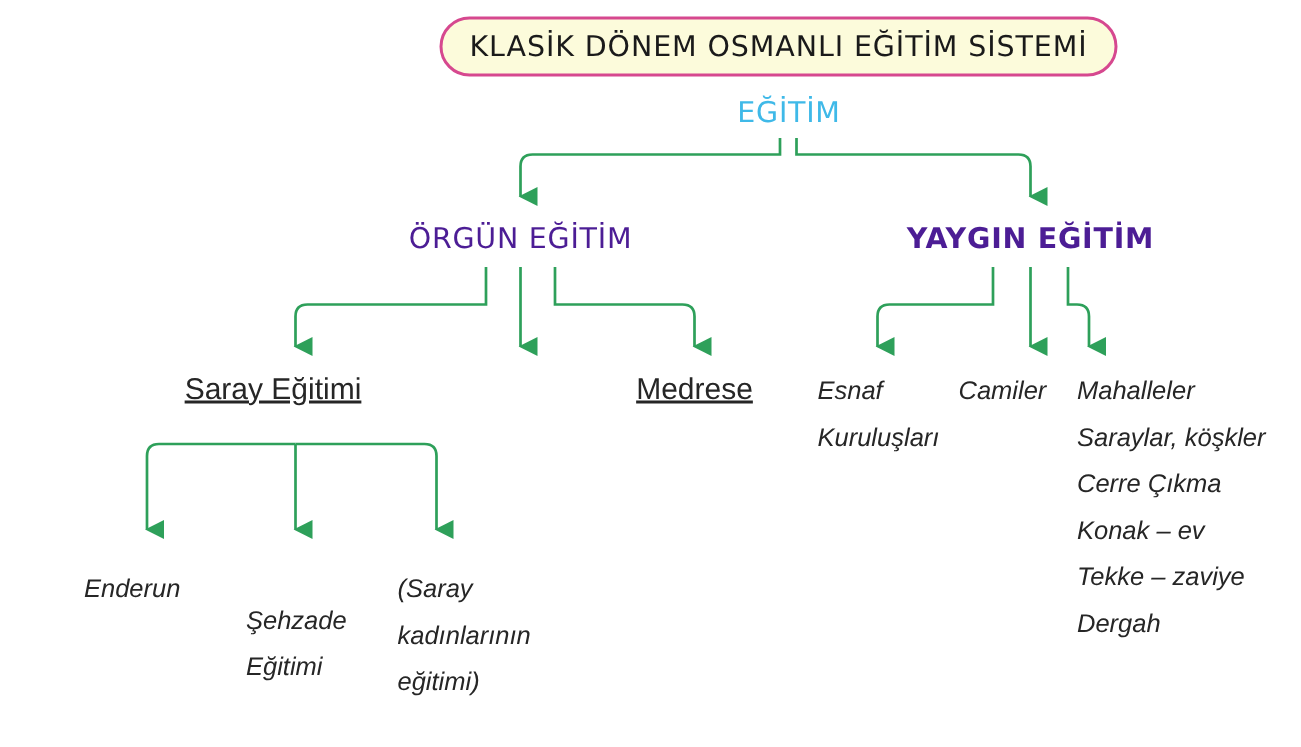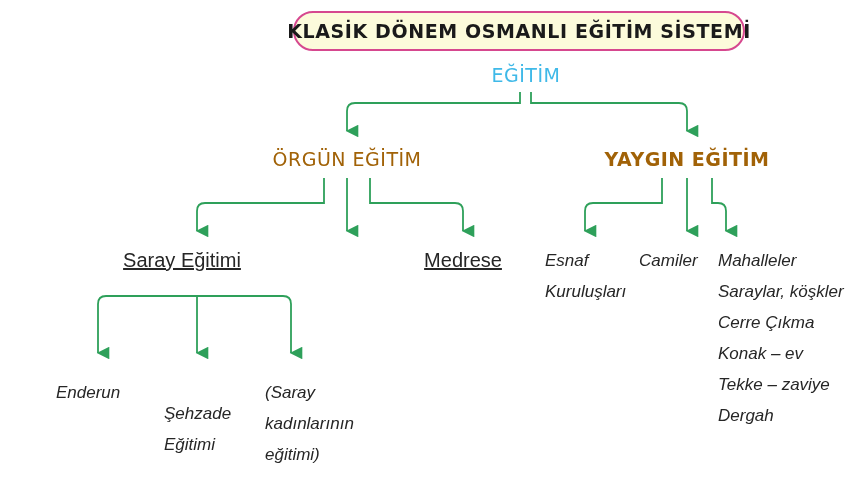--- a/index.html
+++ b/index.html
@@ -31,21 +31,20 @@
     top: 11px;
     width: 452px;
     height: 40px;
     background: #fcfbdb;
     border: 2px solid #d6488f;
     border-radius: 20px;
     box-sizing: border-box;
     display: flex;
     align-items: center;
     justify-content: center;
-    font-weight: bold;
   }
   .title-text {
     font-family: "DejaVu Sans", sans-serif;
     font-size: 19px;
     letter-spacing: 0.6px;
     color: #1a1a1a;
     white-space: nowrap;
   }
 
   
@@ -55,21 +54,21 @@
   }
   .lvl1 {
     font-family: "DejaVu Sans", sans-serif;
     font-size: 19px;
     color: #3fb9e8;
     letter-spacing: 0.5px;
   }
   .lvl2 {
     font-family: "DejaVu Sans", sans-serif;
     font-size: 19px;
-    color: #a16207;
+    color: #4c1d95;
     letter-spacing: 0.5px;
   }
   .leaf {
     font-family: "Liberation Sans", sans-serif;
     font-size: 20px;
     color: #262626;
     line-height: 31px;
     text-decoration: underline;
   }
   .leaf-wrap {

